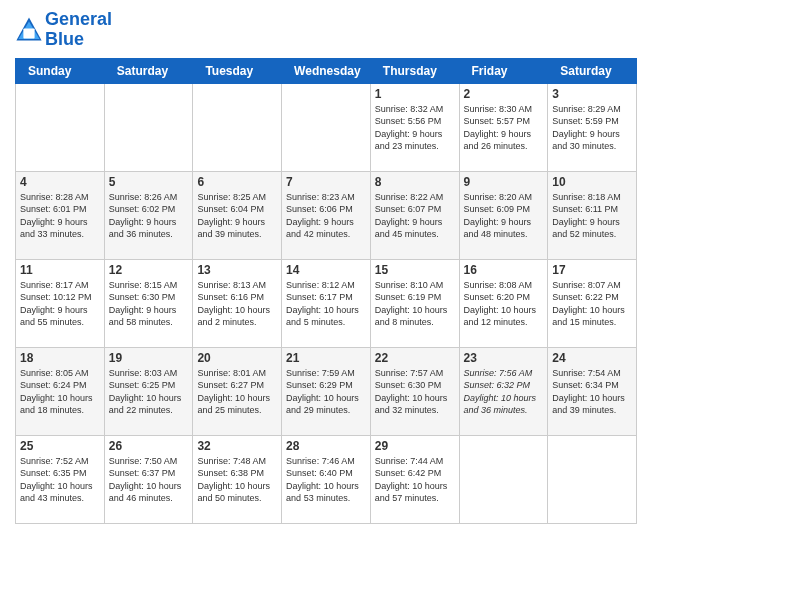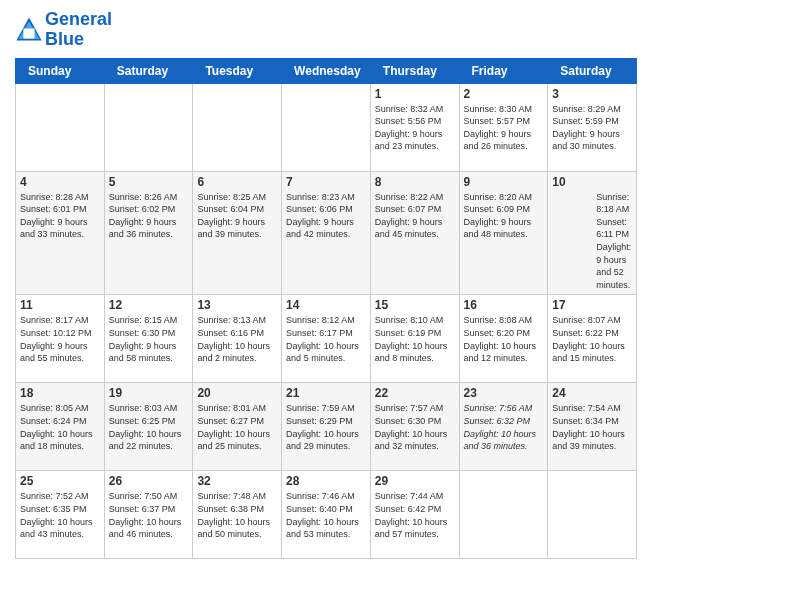--- a/index.html
+++ b/index.html
@@ -187,21 +187,21 @@
           </td>
           <td>
             <span class="day-num">9</span>
             <div class="day-info" style="white-space: pre-line;">Sunrise: 8:20 AM
 Sunset: 6:09 PM
 Daylight: 9 hours
 and 48 minutes.</div>
           </td>
           <td>
             <span class="day-num">10</span>
-            <div class="day-info" style="white-space: pre-line; margin-left: 44px;">Sunrise: 8:18 AM
+            <div class="day-info" style="white-space: pre-line;">Sunrise: 8:18 AM
 Sunset: 6:11 PM
 Daylight: 9 hours
 and 52 minutes.</div>
           </td>
         </tr>
         <tr>
           <td>
             <span class="day-num">11</span>
             <div class="day-info" style="white-space: pre-line;">Sunrise: 8:17 AM
 Sunset: 10:12 PM

